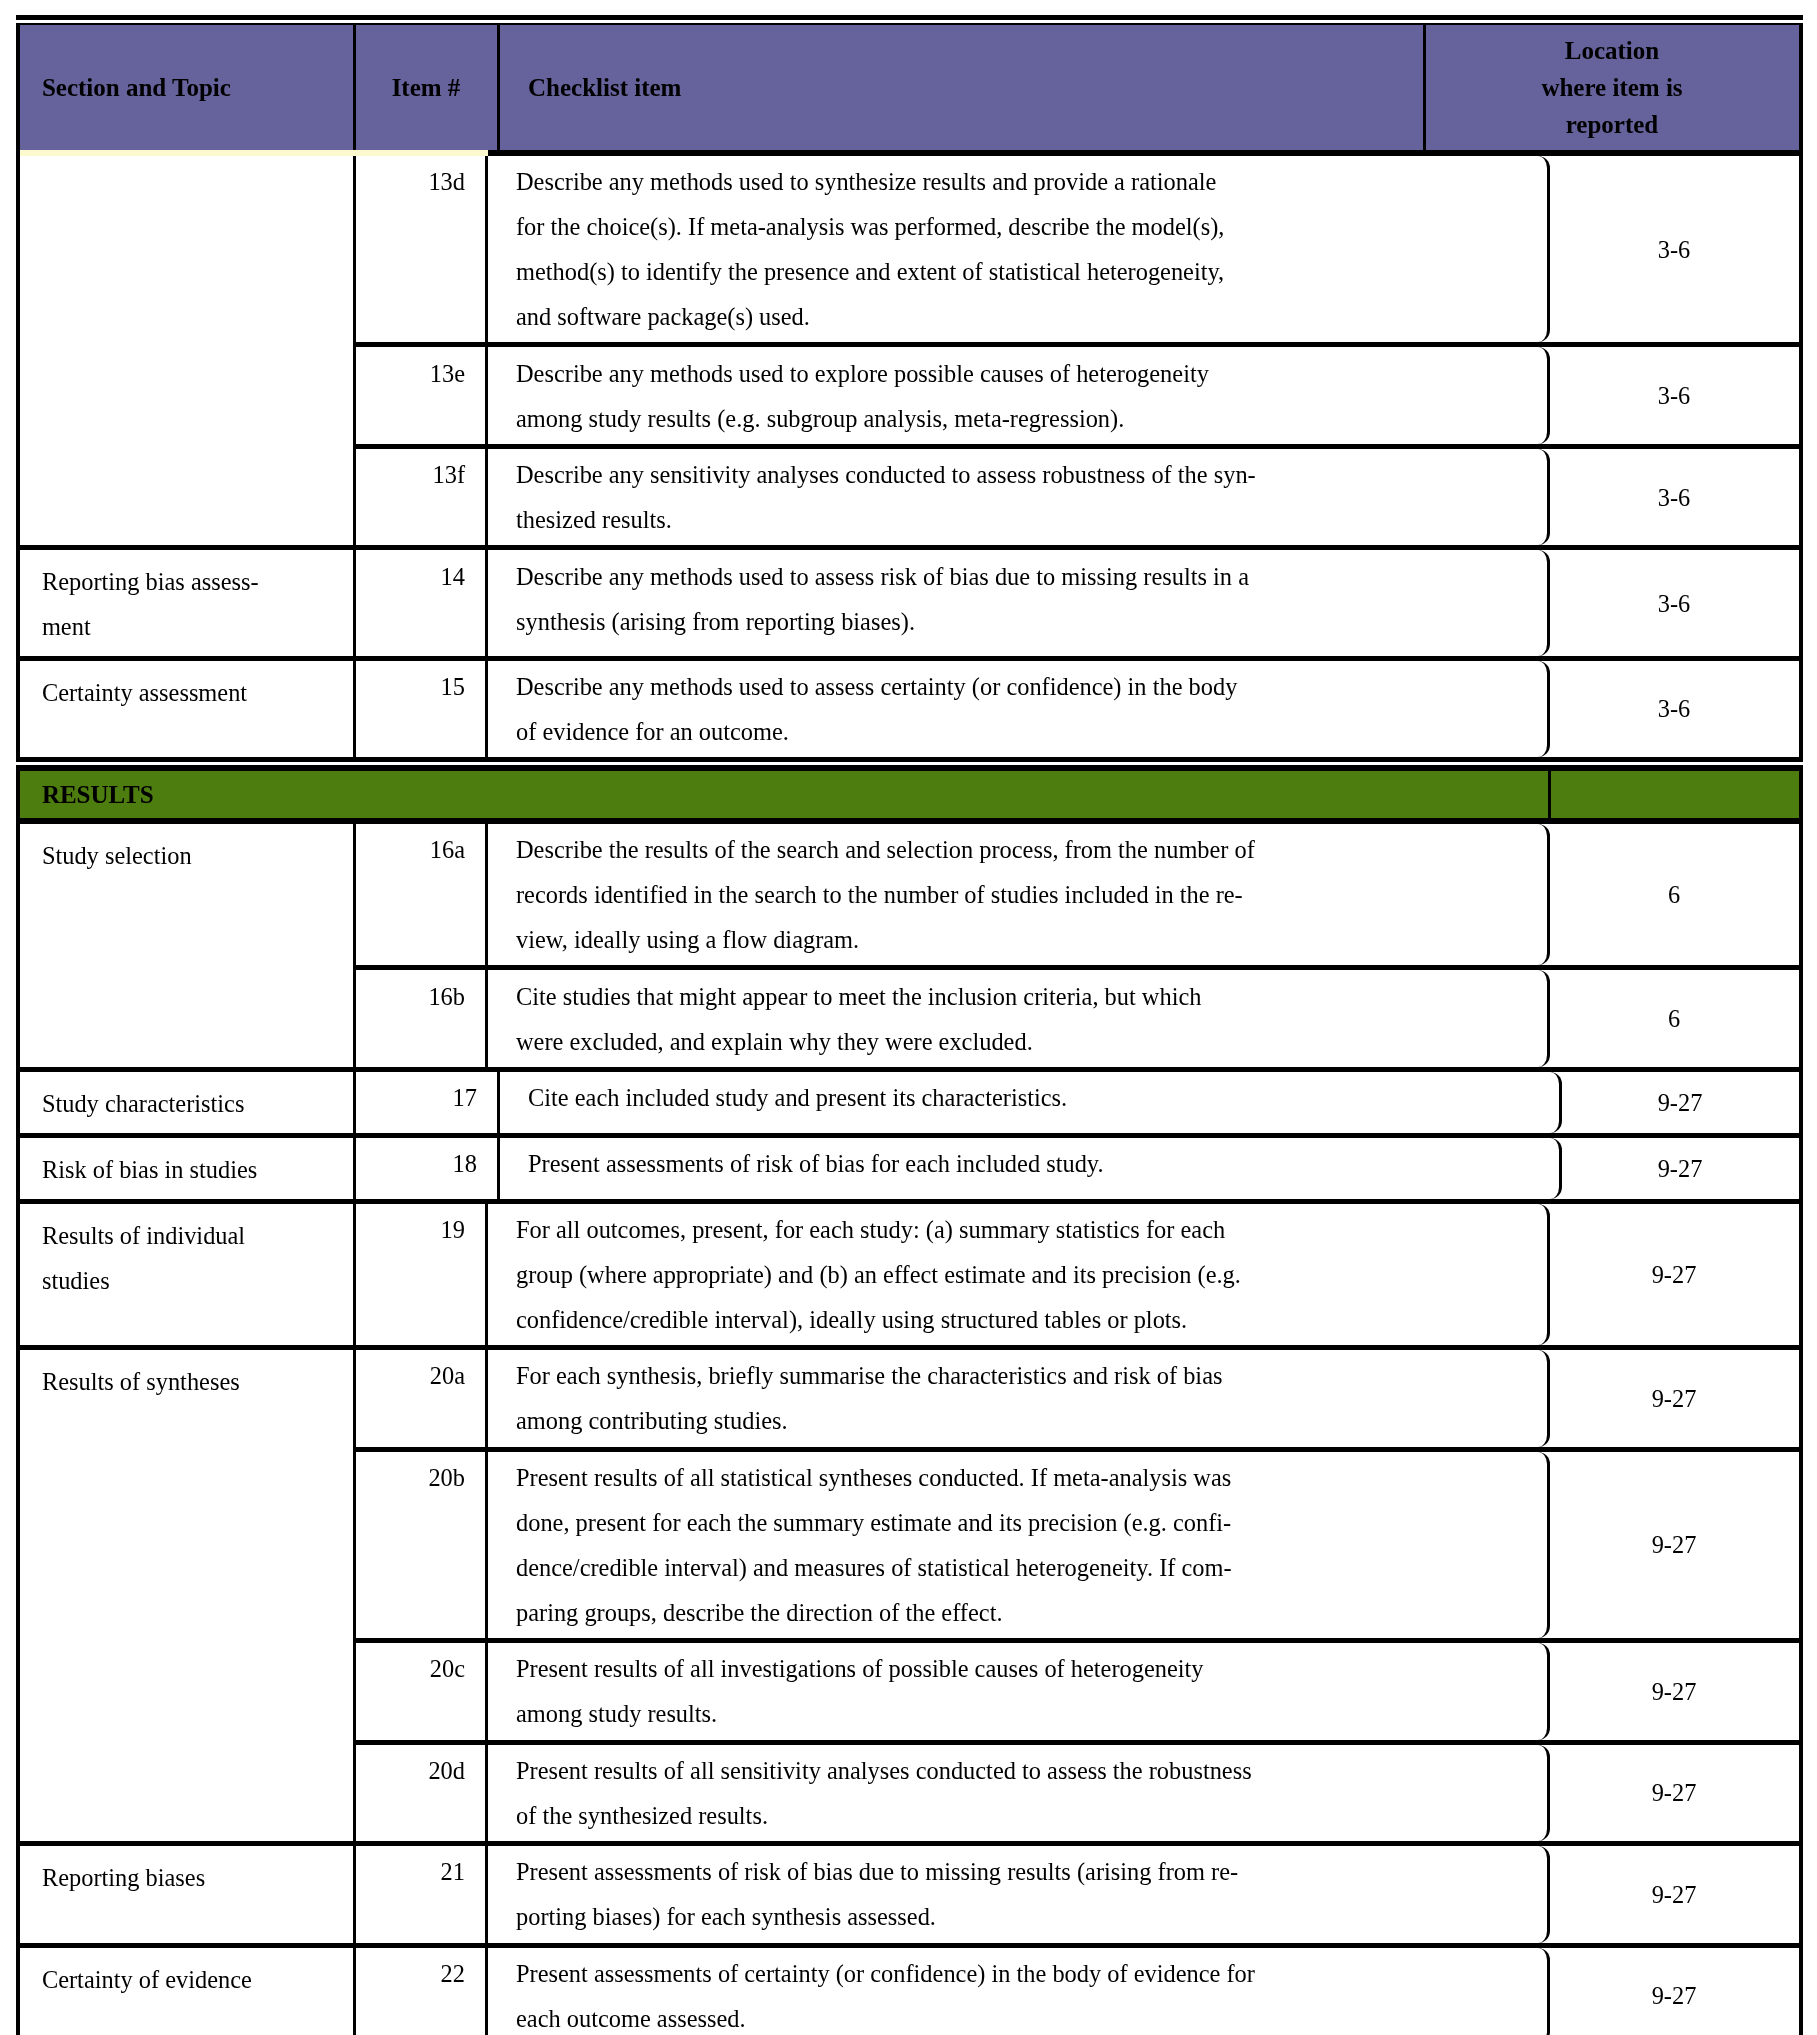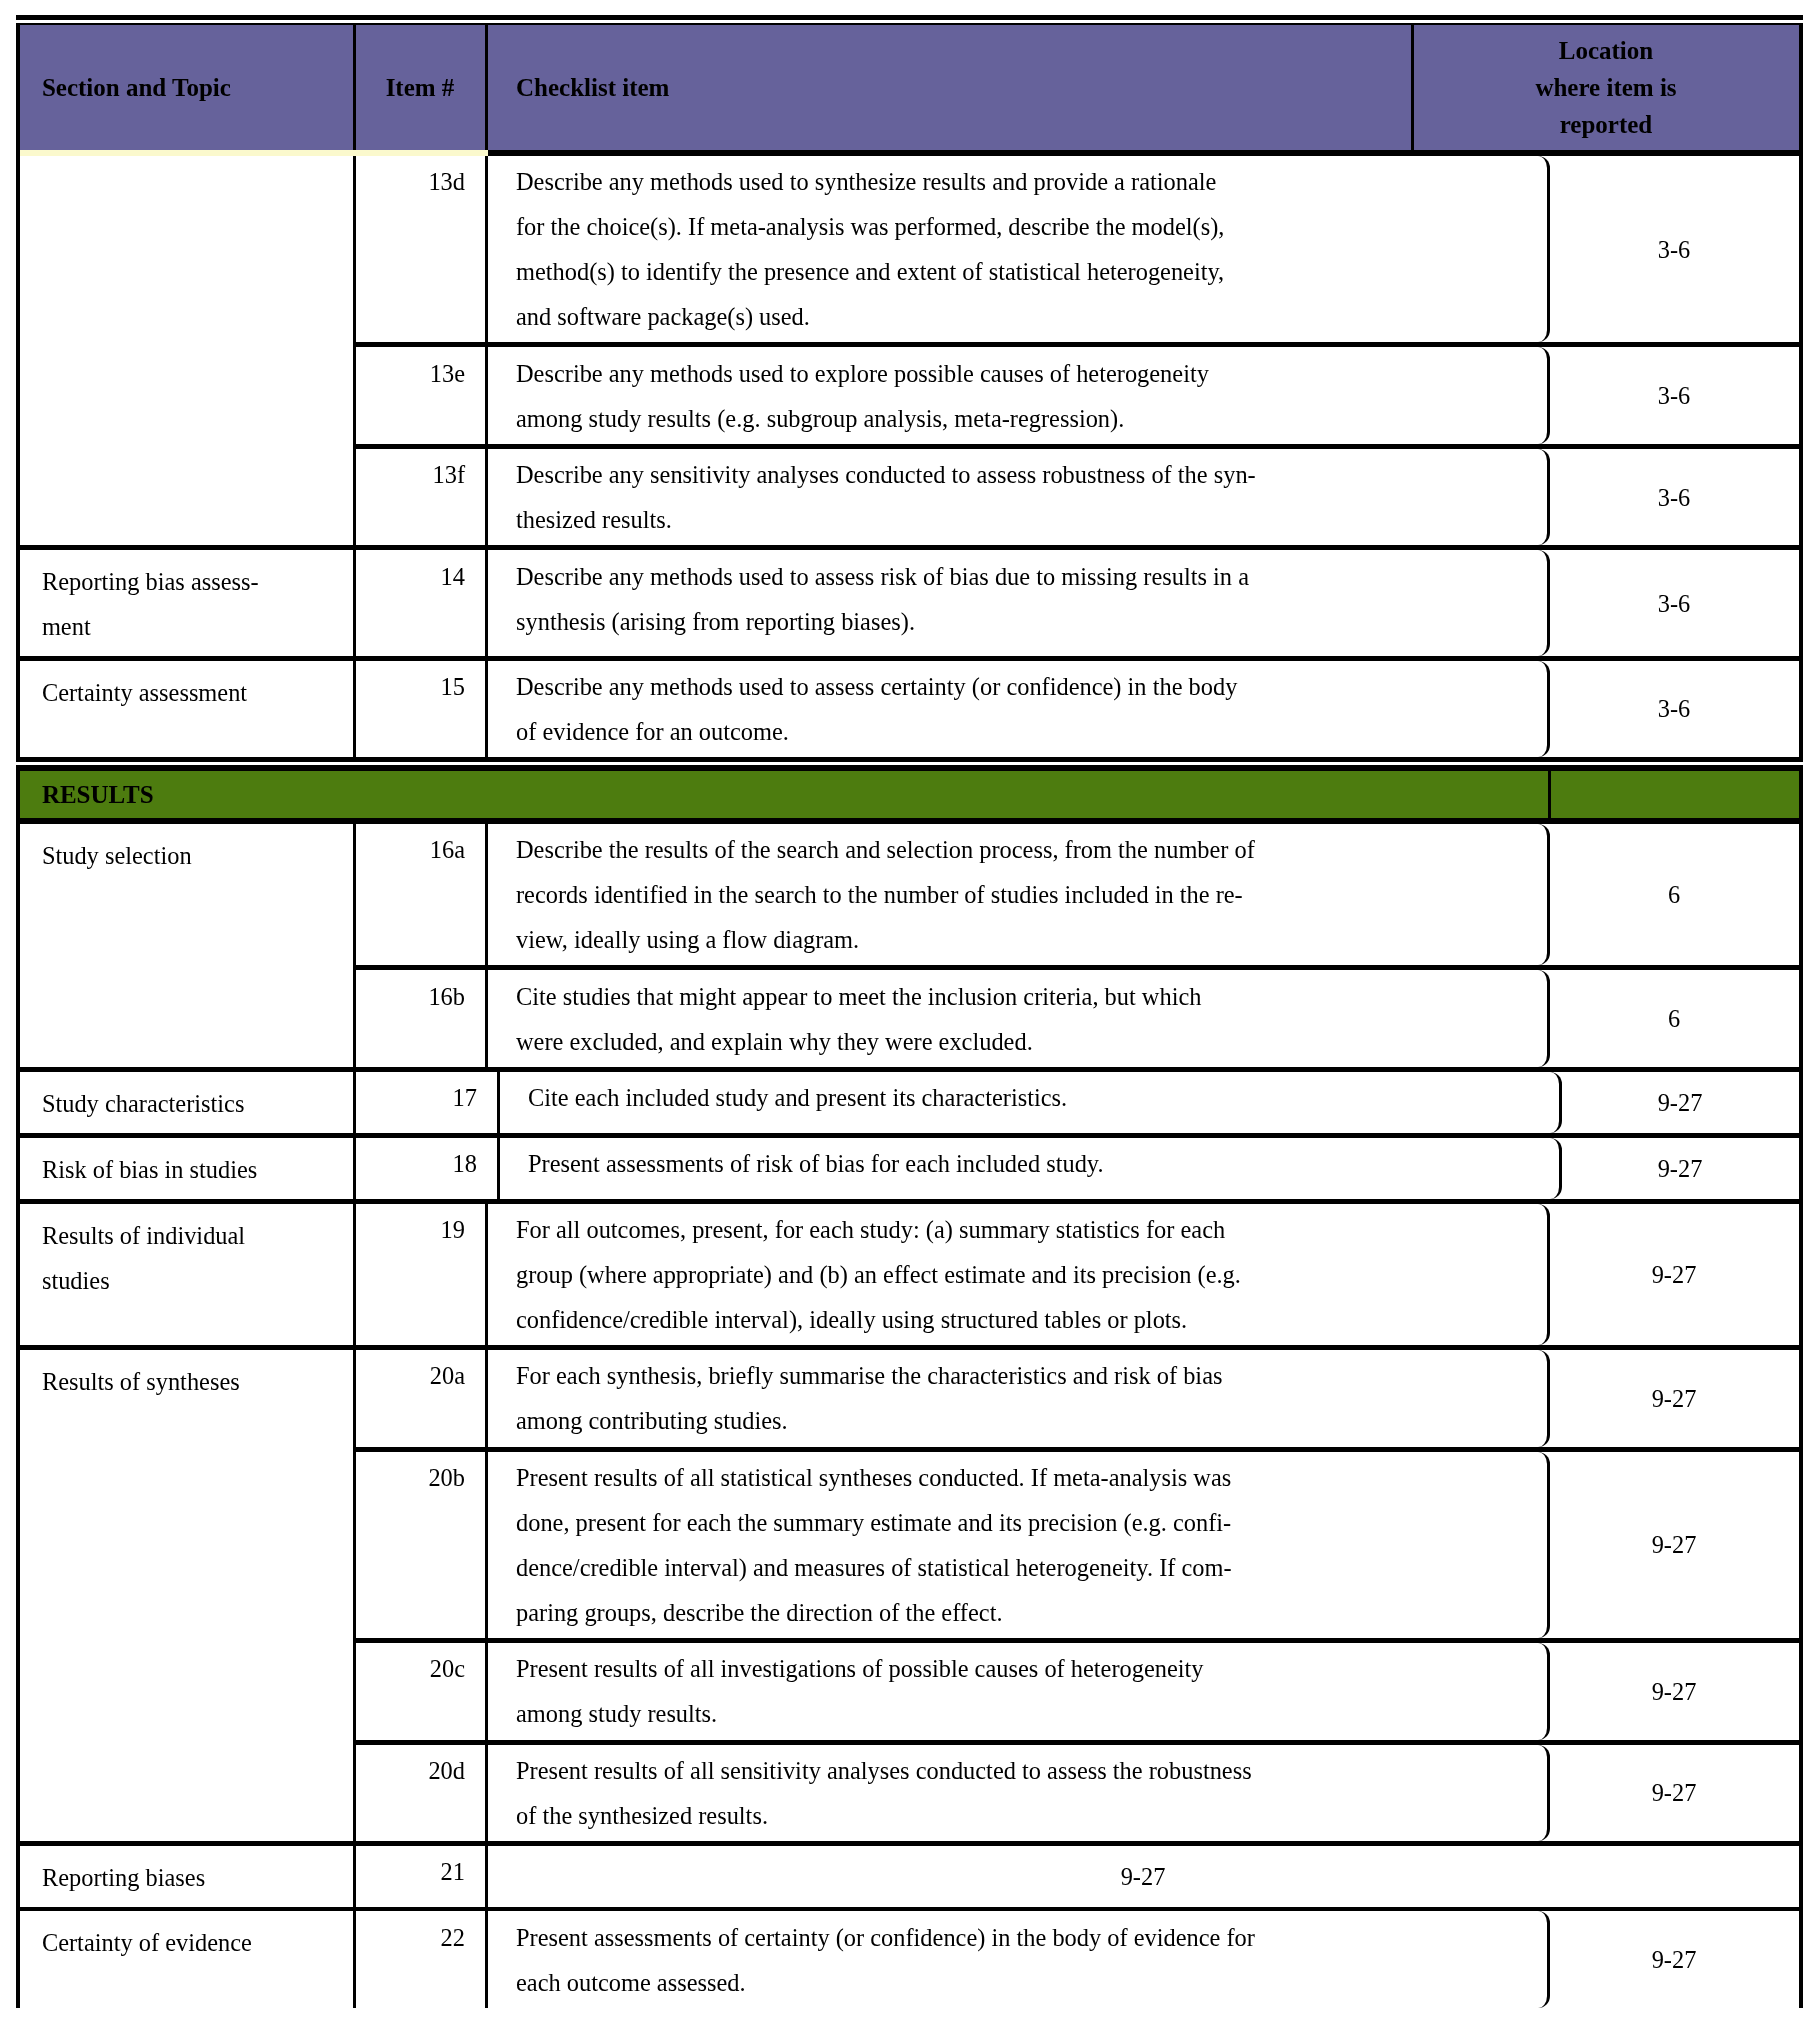--- a/index.html
+++ b/index.html
@@ -32,21 +32,21 @@
     background: #66629B;
     height: 125px;
     border-left: 4.1px solid #000;
     border-right: 4.1px solid #000;
     font-weight: bold;
     font-size: 25px;
     line-height: 37px;
   }
   .hc { box-sizing: border-box; display: flex; align-items: center; }
   .hc1 { width: 336px; border-right: 3.3px solid #000; padding-left: 22.4px; }
-  .hc2 { width: 132px; border-right: 3.3px solid #000; justify-content: center; }
+  .hc2 { width: 144px; border-right: 3.3px solid #000; justify-content: center; }
   .hc3 { width: 926px; border-right: 3.3px solid #000; padding-left: 28.5px; }
   .hc4 { flex: 1; justify-content: center; text-align: center; white-space: pre-line; }
 
   
   .strip { display: flex; height: 5.7px; border-left: 4.1px solid #000; border-right: 4.1px solid #000; }
   .strip-cream { width: 468px; background: #FBF9CD; }
   .strip-black { flex: 1; background: #000; }
 
   
   .group {
@@ -320,20 +320,22 @@
         </div>
       </div>
     </div>
     <div class="hr"></div>
 
     <div class="group">
       <div class="sec">Reporting biases</div>
       <div class="rows">
         <div class="row">
           <div class="item">21</div>
+          <div class="check">Present assessments of risk of bias due to missing results (arising from re-
+porting biases) for each synthesis assessed.</div>
           <div class="loc">
               <span>9-27</span>
             </div>
         </div>
       </div>
     </div>
     <div class="hr"></div>
 
     <div class="group">
       <div class="sec">Certainty of evidence</div>

